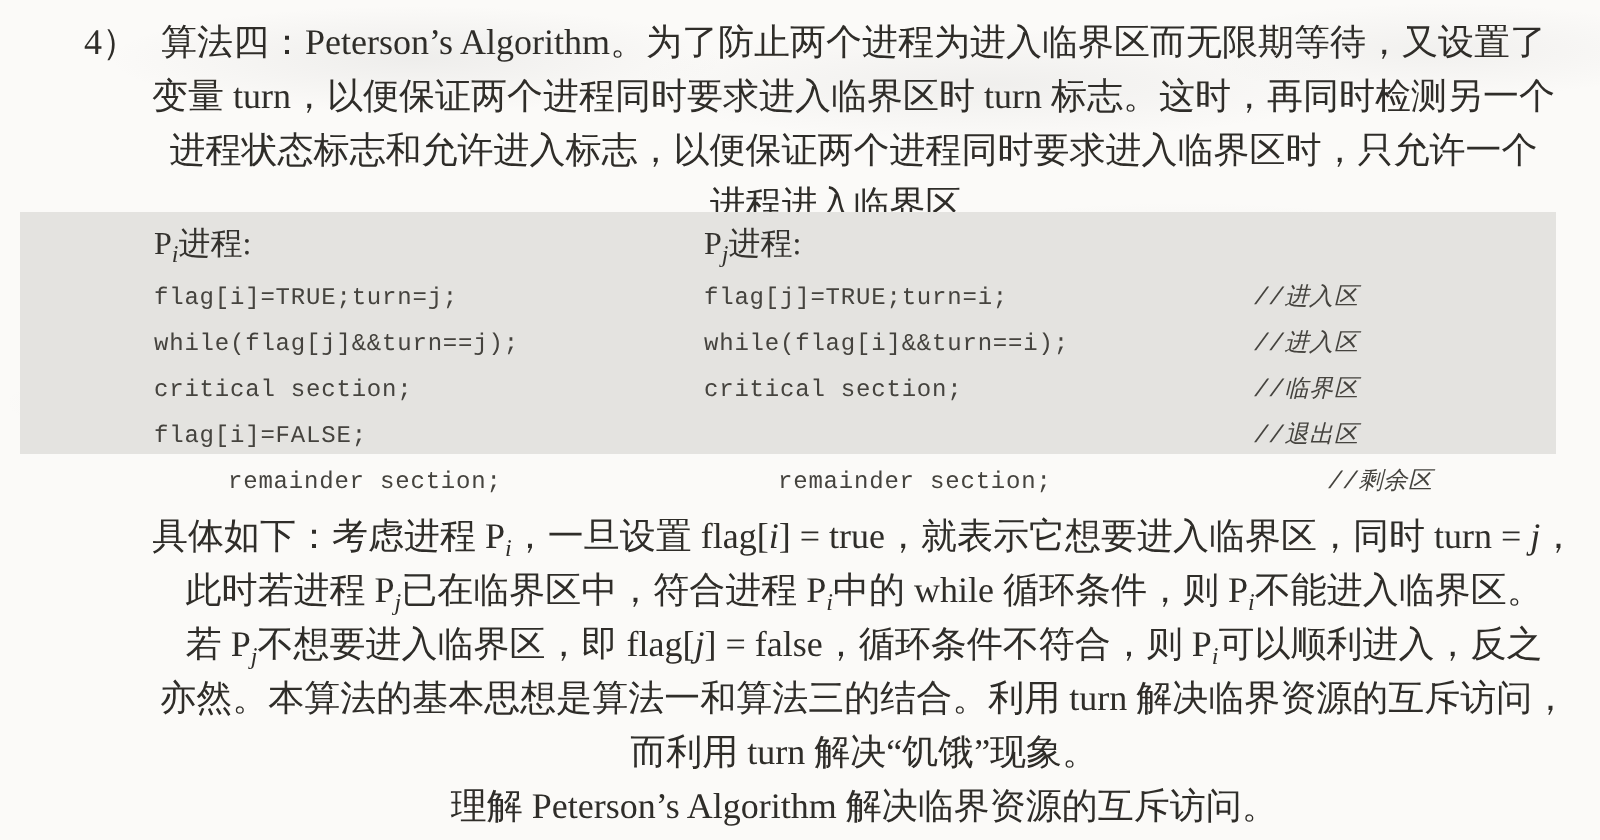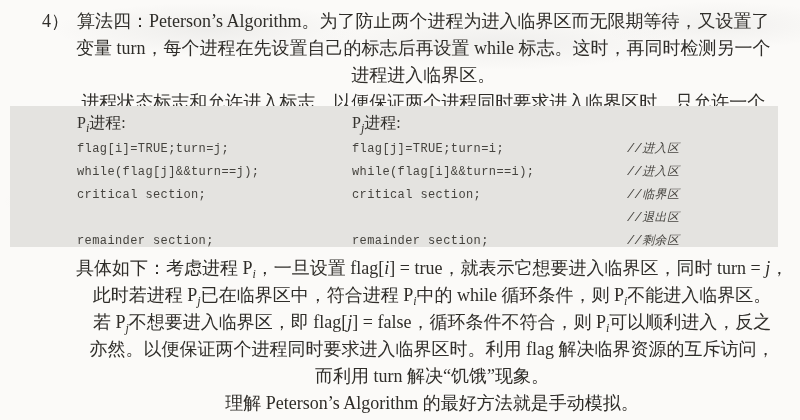--- a/index.html
+++ b/index.html
@@ -31,75 +31,76 @@
     height:27px;line-height:27px;font-size:18px;white-space:nowrap;
   }
   #intro{top:8px;}
   #explanation{top:255px;}
   i{font-style:italic;}
   sub{
     font-size:12px;font-style:italic;line-height:0;vertical-align:-4px;
     font-family:"Liberation Serif","DejaVu Serif",serif;
   }
   .code-panel{
-    position:absolute;left:10px;top:106px;width:768px;height:141px;
+    position:absolute;left:10px;top:106px;width:768px;height:121px;
     background:#e4e3e0;
   }
   .code-col-header{
     position:absolute;top:7px;
     font-size:16px;line-height:20px;white-space:nowrap;color:#34322e;
   }
   .code-line,.code-comment{
     position:absolute;
     font-family:"Liberation Mono","DejaVu Sans Mono",monospace;
     font-size:12px;line-height:19px;letter-spacing:.4px;
     color:#45433e;white-space:nowrap;
   }
   .col-left{left:67px;}
   .col-right{left:342px;}
   .col-comment{left:617px;font-style:italic;}
-  .row-0{top:34px;} .row-1{top:57px;} .row-2{top:80px;} .row-3{top:103px;} .row-4{top:126px;}
+  .row-0{top:34px;} .row-1{top:57px;} .row-2{top:80px;} .row-3{top:103px;} .row-4{top:126px;margin-left:37px;}
 </style>
 </head>
 <body>
 
 <div class="page">
   <div class="scan-noise"></div>
 
   <div class="marker">4）</div>
 
   <div class="para" id="intro">
     <div class="line">算法四：Peterson’s Algorithm。为了防止两个进程为进入临界区而无限期等待，又设置了</div>
-    <div class="line">变量 turn，每个进程在先设置自己的标志后再设置 while 标志。这时，再同时检测另一个</div>
+    <div class="line">变量 turn，以便保证两个进程同时要求进入临界区时 turn 标志。这时，再同时检测另一个</div>
+    <div class="line">进程状态标志和允许进入标志，以便保证两个进程同时要求进入临界区时，只允许一个</div>
     <div class="line">进程进入临界区。</div>
-    <div class="line">进程状态标志和允许进入标志，以便保证两个进程同时要求进入临界区时，只允许一个</div>
   </div>
 
   <div class="code-panel">
     <div class="code-col-header col-left">P<sub><i>i</i></sub>进程:</div>
     <div class="code-col-header col-right">P<sub><i>j</i></sub>进程:</div>
 
     <div class="code-line col-left row-0">flag[i]=TRUE;turn=j;</div>
     <div class="code-line col-left row-1">while(flag[j]&amp;&amp;turn==j);</div>
     <div class="code-line col-left row-2">critical section;</div>
+    <div class="code-line col-left row-3">flag[i]=FALSE;</div>
     <div class="code-line col-left row-4">remainder section;</div>
 
     <div class="code-line col-right row-0">flag[j]=TRUE;turn=i;</div>
     <div class="code-line col-right row-1">while(flag[i]&amp;&amp;turn==i);</div>
     <div class="code-line col-right row-2">critical section;</div>
     <div class="code-line col-right row-4">remainder section;</div>
 
     <div class="code-comment col-comment row-0">//进入区</div>
     <div class="code-comment col-comment row-1">//进入区</div>
     <div class="code-comment col-comment row-2">//临界区</div>
     <div class="code-comment col-comment row-3">//退出区</div>
     <div class="code-comment col-comment row-4">//剩余区</div>
   </div>
 
   <div class="para" id="explanation">
     <div class="line">具体如下：考虑进程 P<sub><i>i</i></sub>，一旦设置 flag[<i>i</i>] = true，就表示它想要进入临界区，同时 turn = <i>j</i>，</div>
     <div class="line">此时若进程 P<sub><i>j</i></sub>已在临界区中，符合进程 P<sub><i>i</i></sub>中的 while 循环条件，则 P<sub><i>i</i></sub>不能进入临界区。</div>
     <div class="line">若 P<sub><i>j</i></sub>不想要进入临界区，即 flag[<i>j</i>] = false，循环条件不符合，则 P<sub><i>i</i></sub>可以顺利进入，反之</div>
-    <div class="line">亦然。以便保证两个进程同时要求进入临界区时。利用 flag 解决临界资源的互斥访问，</div>
+    <div class="line">亦然。本算法的基本思想是算法一和算法三的结合。利用 turn 解决临界资源的互斥访问，</div>
     <div class="line">而利用 turn 解决“饥饿”现象。</div>
-    <div class="line">理解 Peterson’s Algorithm 的最好方法就是手动模拟。</div>
+    <div class="line">理解 Peterson’s Algorithm 解决临界资源的互斥访问。</div>
   </div>
 </div>
 
 </body></html>

